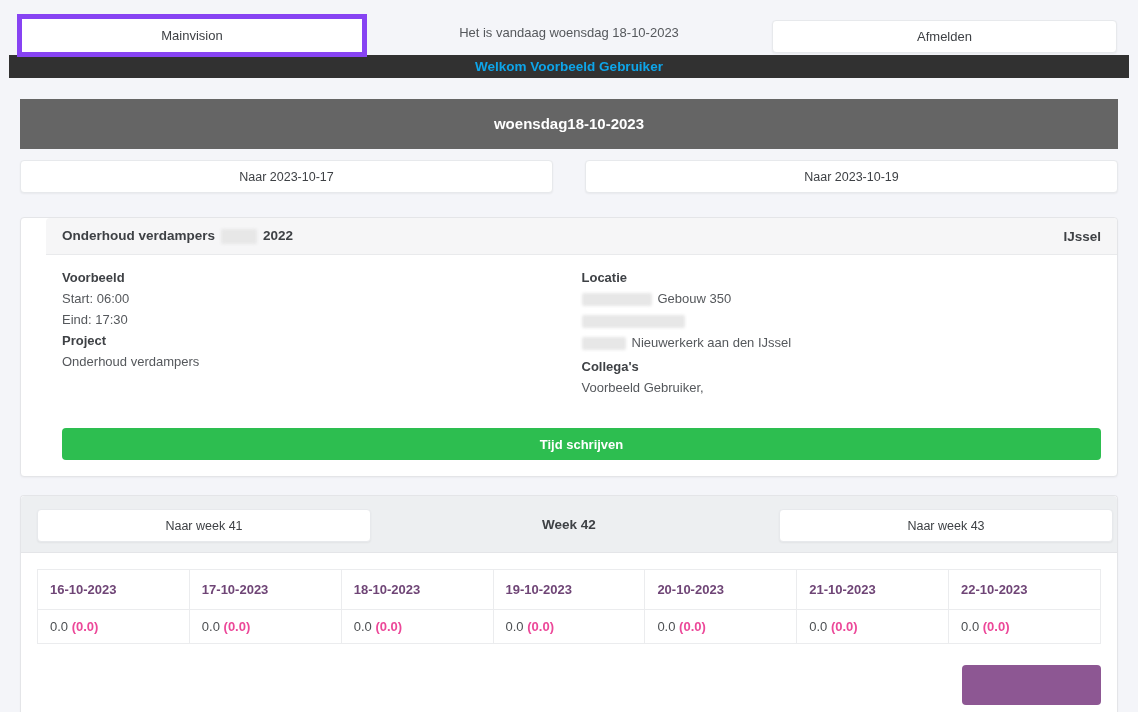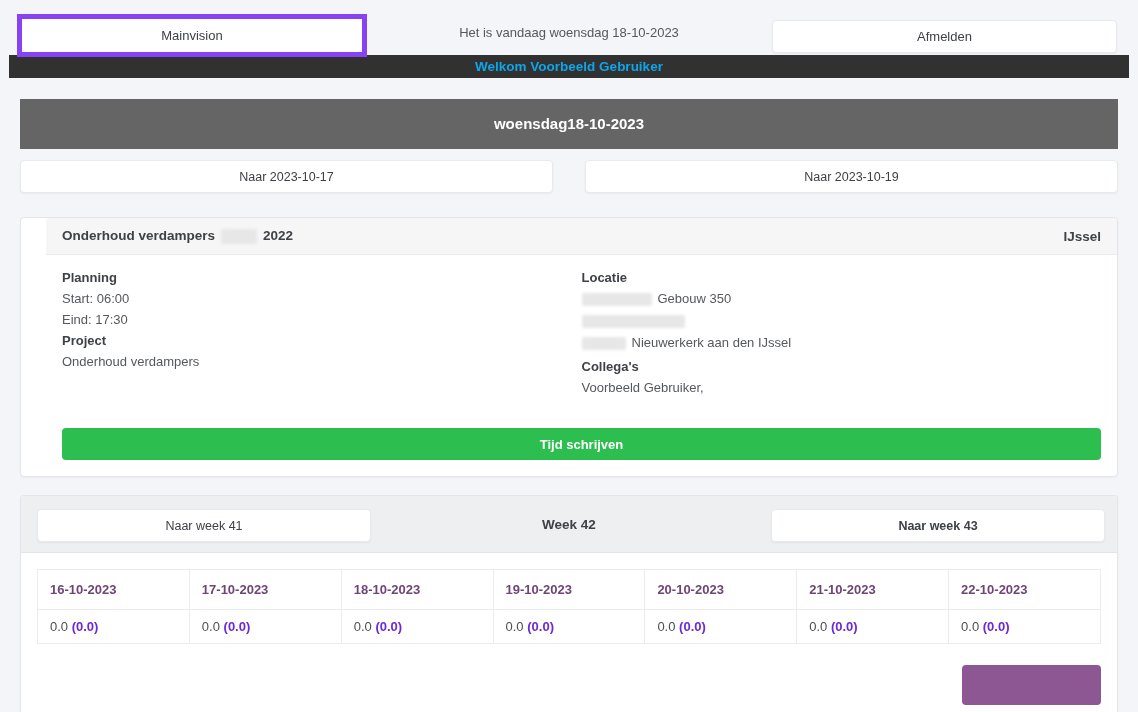--- a/index.html
+++ b/index.html
@@ -71,29 +71,29 @@
     border-radius:4px 4px 0 0;display:flex;align-items:center;justify-content:center;
     font-weight:bold;font-size:13.5px;color:#3e4145;
   }
   .week-btn{
     position:absolute;top:13px;width:334px;height:33px;box-sizing:border-box;background:#fff;
     border:1px solid #e7e9ec;border-radius:4px;box-shadow:0 1px 2px rgba(0,0,0,.05);
     display:flex;align-items:center;justify-content:center;color:#3e4145;font-size:12.5px;
     font-weight:normal;cursor:pointer;
   }
   .week-btn.prev{left:16px;}
-  .week-btn.next{right:12px;font-weight:bold;}
+  .week-btn.next{right:4px;}
   .week-body{padding:16px;}
   table.hours{width:100%;border-collapse:collapse;table-layout:fixed;}
   table.hours th{
     border:1px solid #ebecee;padding:12px;text-align:left;
     color:#6f4576;font-size:13px;font-weight:bold;
   }
   table.hours td{border:1px solid #ebecee;padding:9px 12px;font-size:13px;color:#4c4f52;}
-  .green{color:#6d28d9;font-weight:bold;}
+  .green{color:#ec4899;font-weight:bold;}
   .purple-btn{
     display:block;margin:21px 0 0 auto;width:139px;height:40px;border:none;border-radius:4px;
     background:#8d5793;cursor:pointer;
   }
 </style>
 </head>
 <body>
 
 <header class="topbar">
   <div class="brand-btn">
@@ -125,21 +125,21 @@
 
 <section class="card appointment-card">
   <div class="card-header">
     <span>
       <span>Onderhoud verdampers</span><span class="redact redact-title"></span><span>2022</span>
     </span>
     <span>IJssel</span>
   </div>
   <div class="card-body">
     <div class="col">
-      <p class="line heading">Planning</p>
+      <p class="line heading">Voorbeeld</p>
       <p class="line">Start: 06:00</p>
       <p class="line">Eind: 17:30</p>
       <p class="line heading">Project</p>
       <p class="line">Onderhoud verdampers</p>
     </div>
     <div class="col">
       <p class="line heading">Locatie</p>
       <p class="line"><span class="redact redact-a"></span><span>Gebouw 350</span></p>
       <p class="line"><span class="redact redact-b"></span></p>
       <p class="line"><span class="redact redact-c"></span><span>Nieuwerkerk aan den IJssel</span></p>

